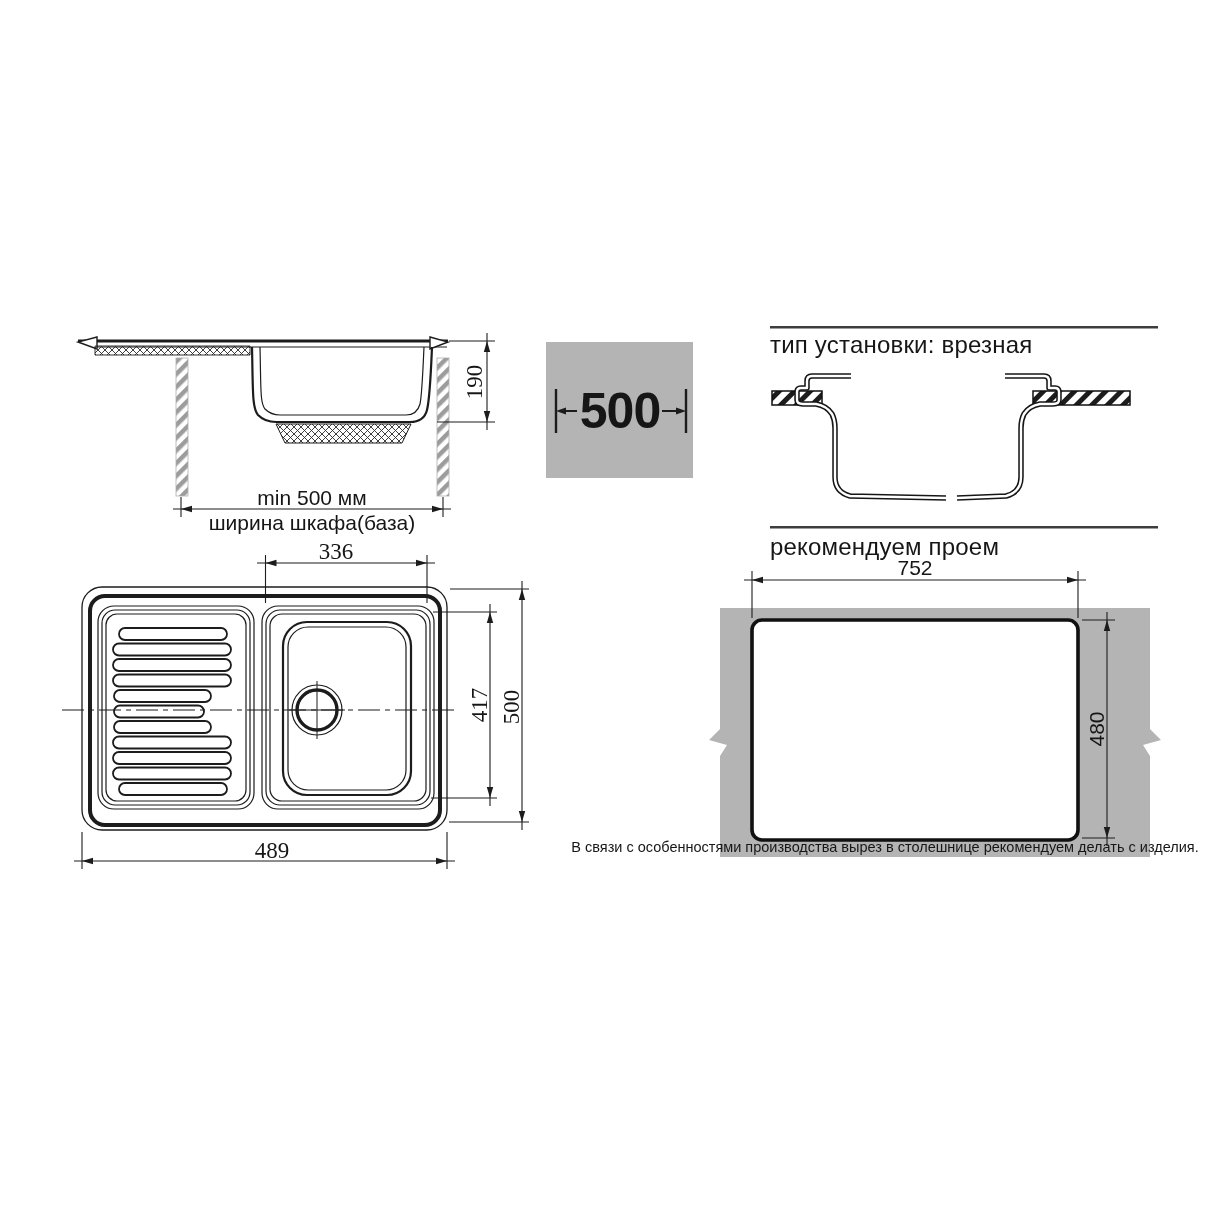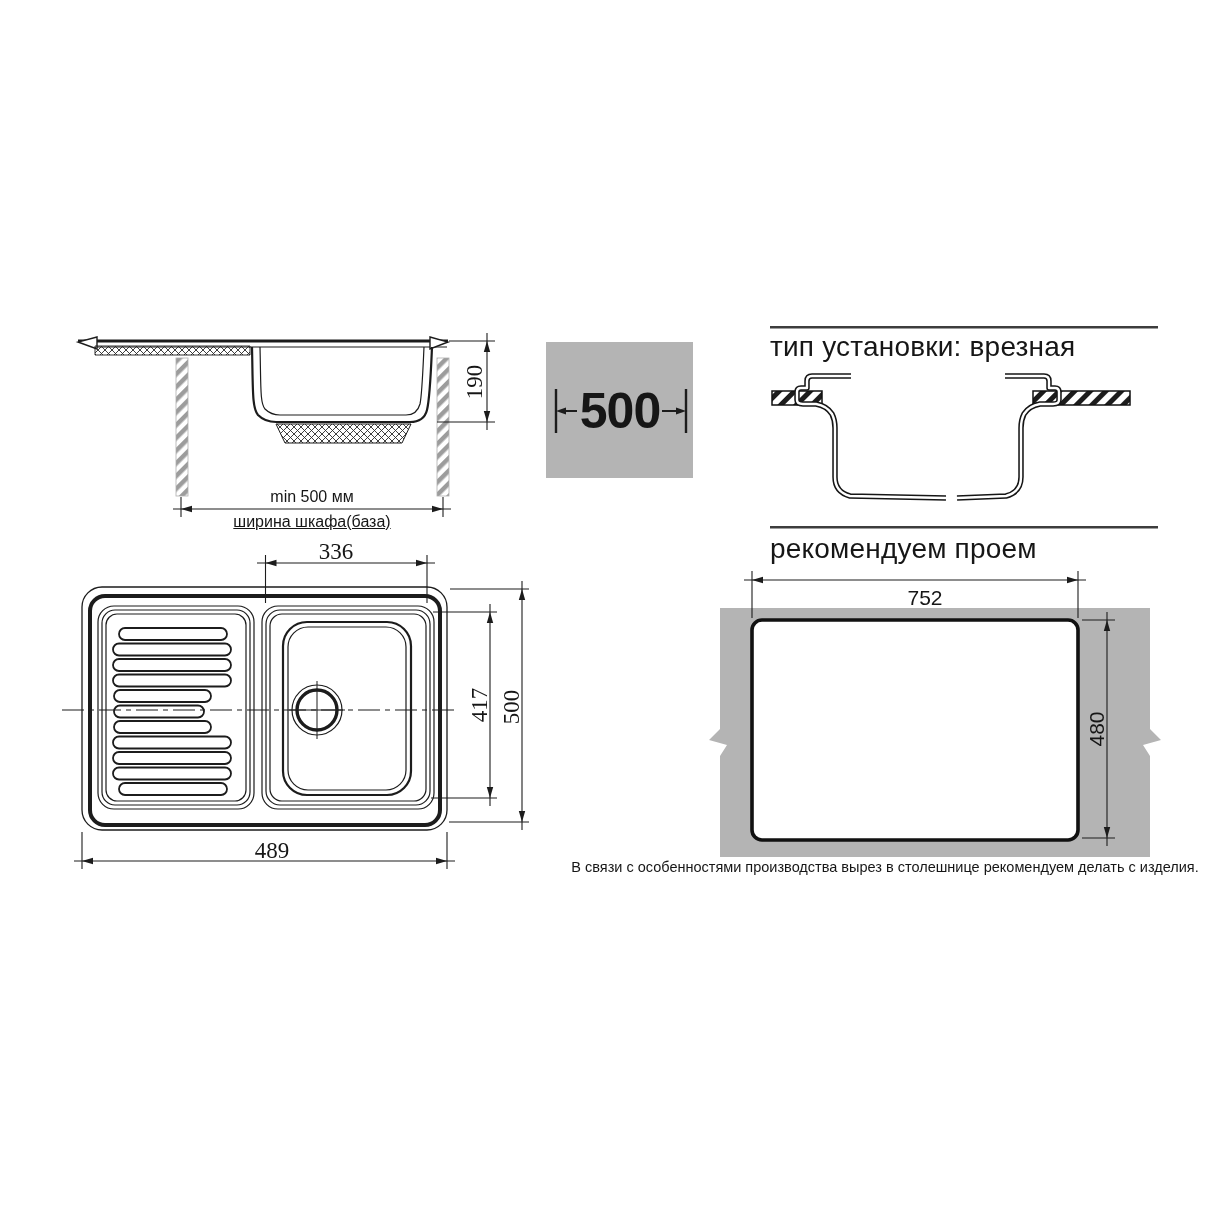--- a/index.html
+++ b/index.html
@@ -7,22 +7,22 @@
     position:relative;width:1219px;height:1219px;background:#ffffff;
     font-family:"Liberation Sans",sans-serif;overflow:hidden;color:#161616;
   }
   .stage svg{position:absolute;left:0;top:0;}
   .lbl{position:absolute;white-space:nowrap;color:#161616;line-height:1;}
   .ctr{transform:translate(-50%,-50%);}
   .vert{transform:translate(-50%,-50%) rotate(-90deg);}
   .dim-serif{font-family:"Liberation Serif",serif;font-size:23px;}
   .dim-sans{font-size:21px;}
   .small-note{font-size:14.5px;}
-  .sub-label{font-size:16px;}
-  .section-title{font-size:28px;font-weight:500;letter-spacing:.2px;}
+  .sub-label{font-size:21px;}
+  .section-title{font-size:24px;font-weight:500;letter-spacing:.2px;}
   .badge-value{font-size:50px;font-weight:600;letter-spacing:-1px;}
 </style>
 </head>
 <body>
 
 <div class="stage">
 
   <svg width="1219" height="1219" viewBox="0 0 1219 1219" aria-hidden="true">
     <defs>
       <pattern id="hx" width="7" height="7" patternUnits="userSpaceOnUse">
@@ -184,29 +184,29 @@
           <path d="M1107,612 V846"></path>
           <polygon points="1107,620 1103.8,631 1110.2,631" fill="#1c1c1c" stroke="none"></polygon>
           <polygon points="1107,838 1103.8,827 1110.2,827" fill="#1c1c1c" stroke="none"></polygon>
         </g>
       </g>
     </g>
   </svg>
 
   <div class="lbl vert dim-serif" style="left:474px;top:382px;">190</div>
   <div class="lbl ctr sub-label" style="left:312px;top:497px;">min 500 мм</div>
-  <div class="lbl ctr sub-label" style="left:312px;top:522px;text-decoration:underline;">ширина шкафа(база)</div>
+  <div class="lbl ctr sub-label" style="left:312px;top:522px;">ширина шкафа(база)</div>
 
   <div class="lbl ctr badge-value" style="left:620px;top:411px;">500</div>
 
   <div class="lbl section-title" style="left:770px;top:333px;">тип установки: врезная</div>
   <div class="lbl section-title" style="left:770px;top:535px;">рекомендуем проем</div>
 
   <div class="lbl ctr dim-serif" style="left:336px;top:551px;">336</div>
   <div class="lbl vert dim-serif" style="left:479px;top:705px;">417</div>
   <div class="lbl vert dim-serif" style="left:511px;top:707px;">500</div>
   <div class="lbl ctr dim-serif" style="left:272px;top:850px;">489</div>
 
-  <div class="lbl ctr dim-sans" style="left:915px;top:597px;margin-left:10px;">752</div>
+  <div class="lbl ctr dim-sans" style="left:915px;top:567px;">752</div>
   <div class="lbl vert dim-sans" style="left:1096px;top:729px;">480</div>
-  <div class="lbl ctr small-note" style="left:885px;top:867px;">В связи с особенностями производства вырез в столешнице рекомендуем делать с изделия.</div>
+  <div class="lbl ctr small-note" style="left:885px;top:847px;">В связи с особенностями производства вырез в столешнице рекомендуем делать с изделия.</div>
 
 </div>
 
 </body></html>

